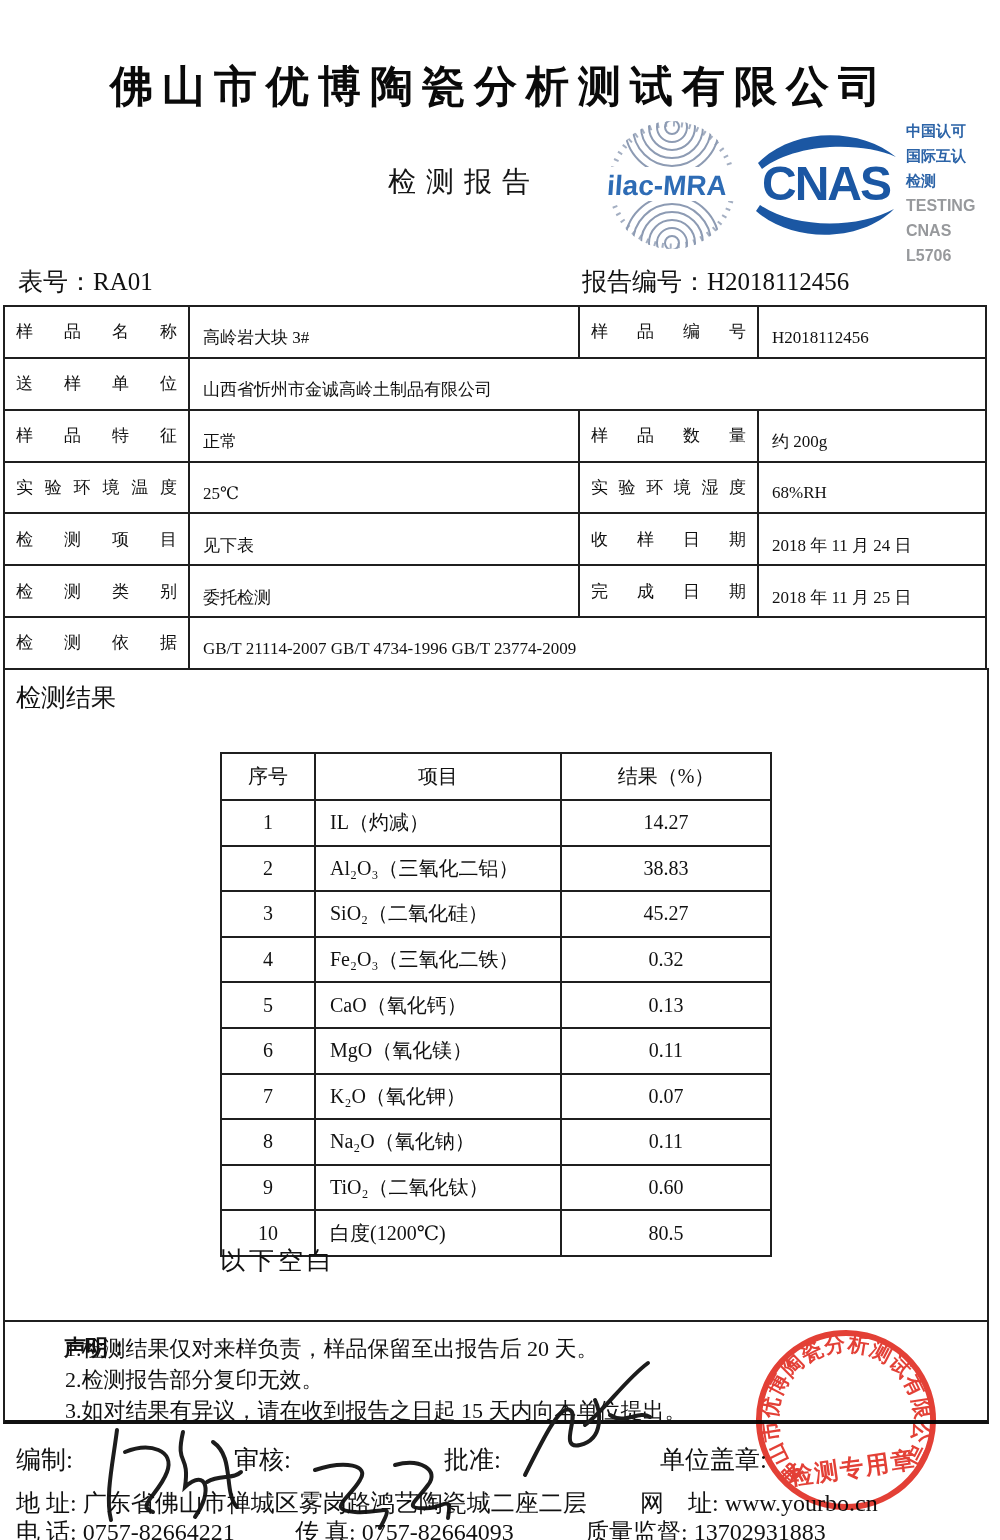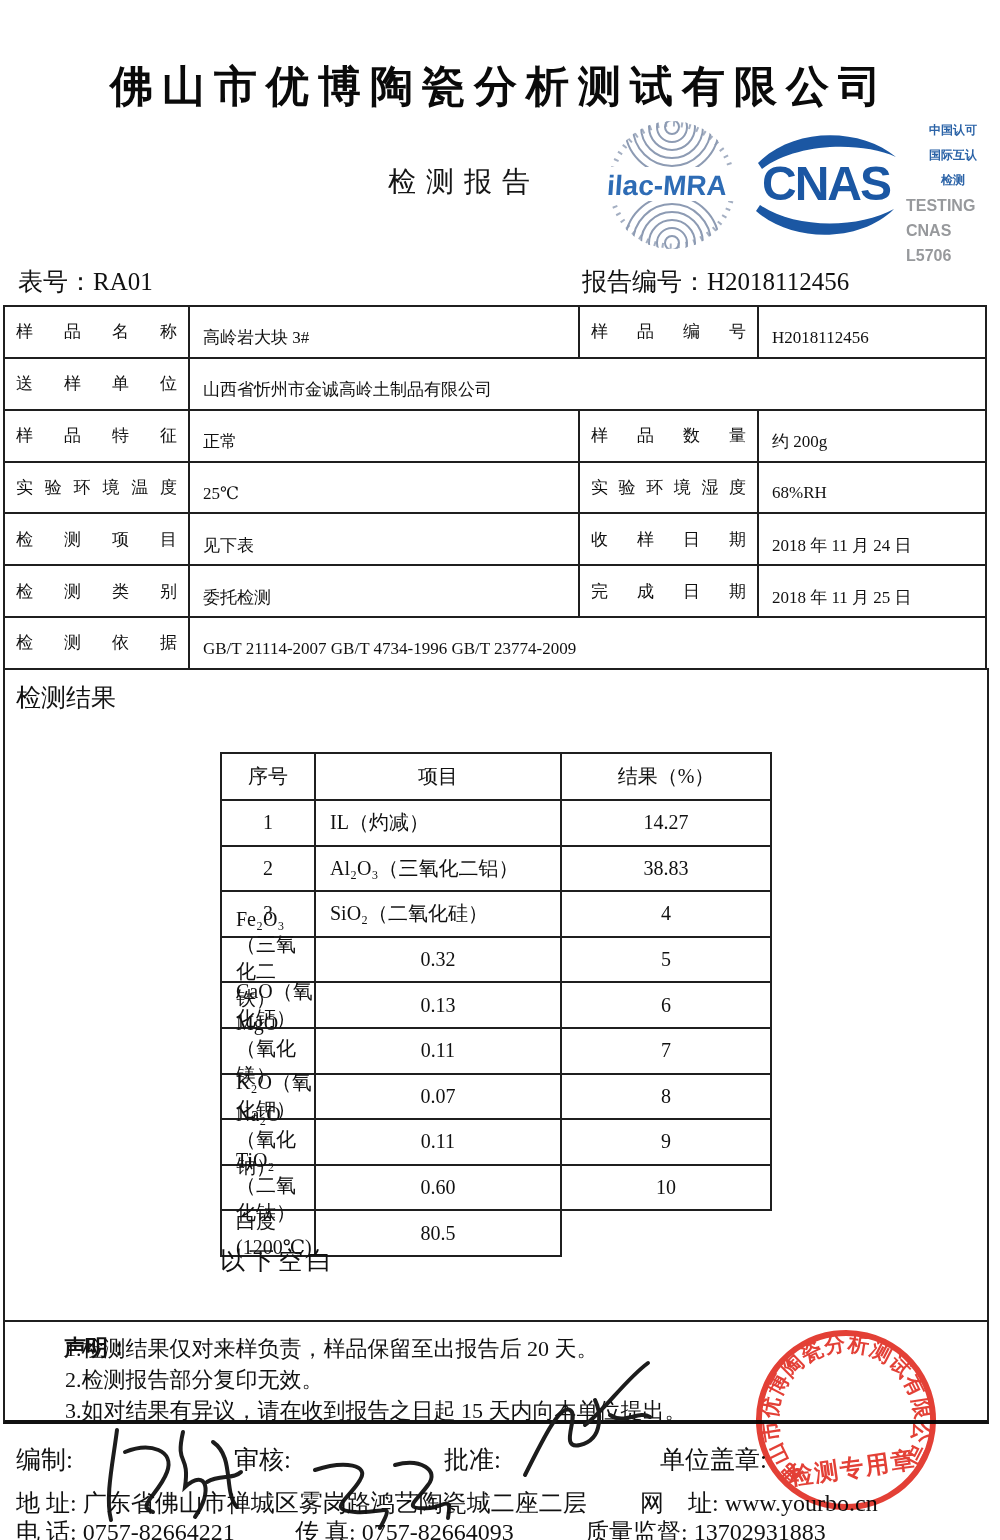--- a/index.html
+++ b/index.html
@@ -13,21 +13,21 @@
 
   
   .company-title{
     top:58px;left:0;width:1000px;text-align:center;
     font-size:43px;font-weight:bold;letter-spacing:9px;color:#0a0a0a;
   }
   .report-title{
     top:163px;left:388px;font-size:28px;letter-spacing:10px;color:#151515;
   }
   .accred-text{top:118px;left:906px;line-height:25px;font-family:"Liberation Sans",sans-serif;}
-  .accred-cjk{font-size:12px;font-weight:bold;color:#2b63a7;text-align:center;}
+  .accred-cjk{font-size:15px;font-weight:bold;color:#2b63a7;}
   .accred-lat{font-size:16px;font-weight:bold;color:#97999c;}
 
   .meta-row{top:265px;left:0;width:1000px;font-size:25px;}
   .form-no{position:absolute;left:18px;top:0;}
   .report-no{position:absolute;left:582px;top:0;}
 
   
   .info-table{
     top:305px;left:3px;width:982px;
     display:grid;
@@ -214,20 +214,21 @@
       <div class="rcell">1</div>
       <div class="rcell ritem">IL（灼减）</div>
       <div class="rcell">14.27</div>
 
       <div class="rcell">2</div>
       <div class="rcell ritem">Al₂O₃（三氧化二铝）</div>
       <div class="rcell">38.83</div>
 
       <div class="rcell">3</div>
       <div class="rcell ritem">SiO₂（二氧化硅）</div>
+      <div class="rcell">45.27</div>
 
       <div class="rcell">4</div>
       <div class="rcell ritem">Fe₂O₃（三氧化二铁）</div>
       <div class="rcell">0.32</div>
 
       <div class="rcell">5</div>
       <div class="rcell ritem">CaO（氧化钙）</div>
       <div class="rcell">0.13</div>
 
       <div class="rcell">6</div>

